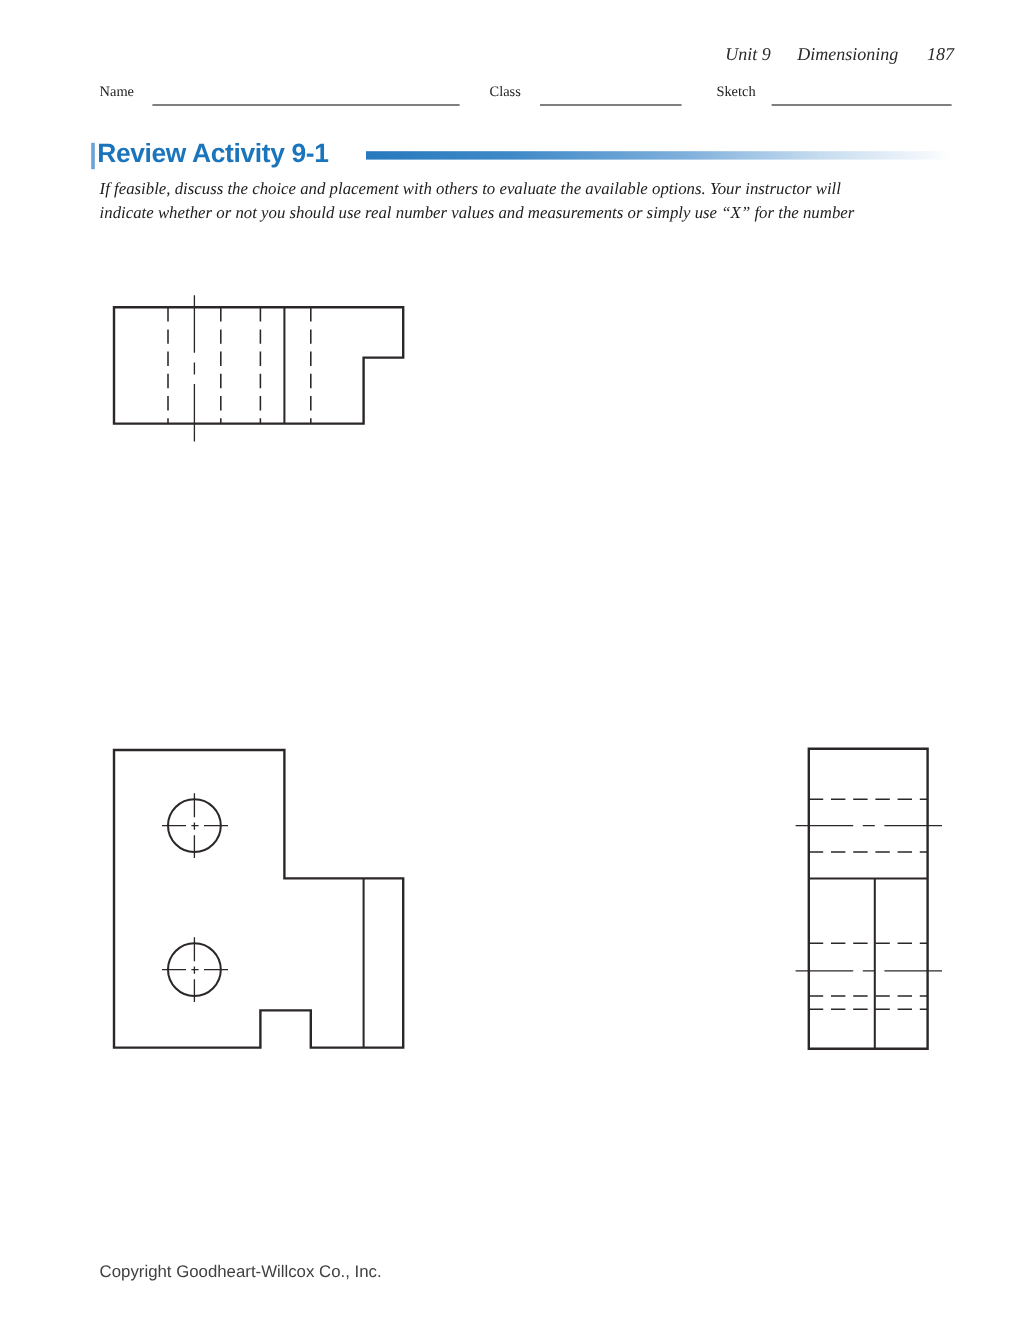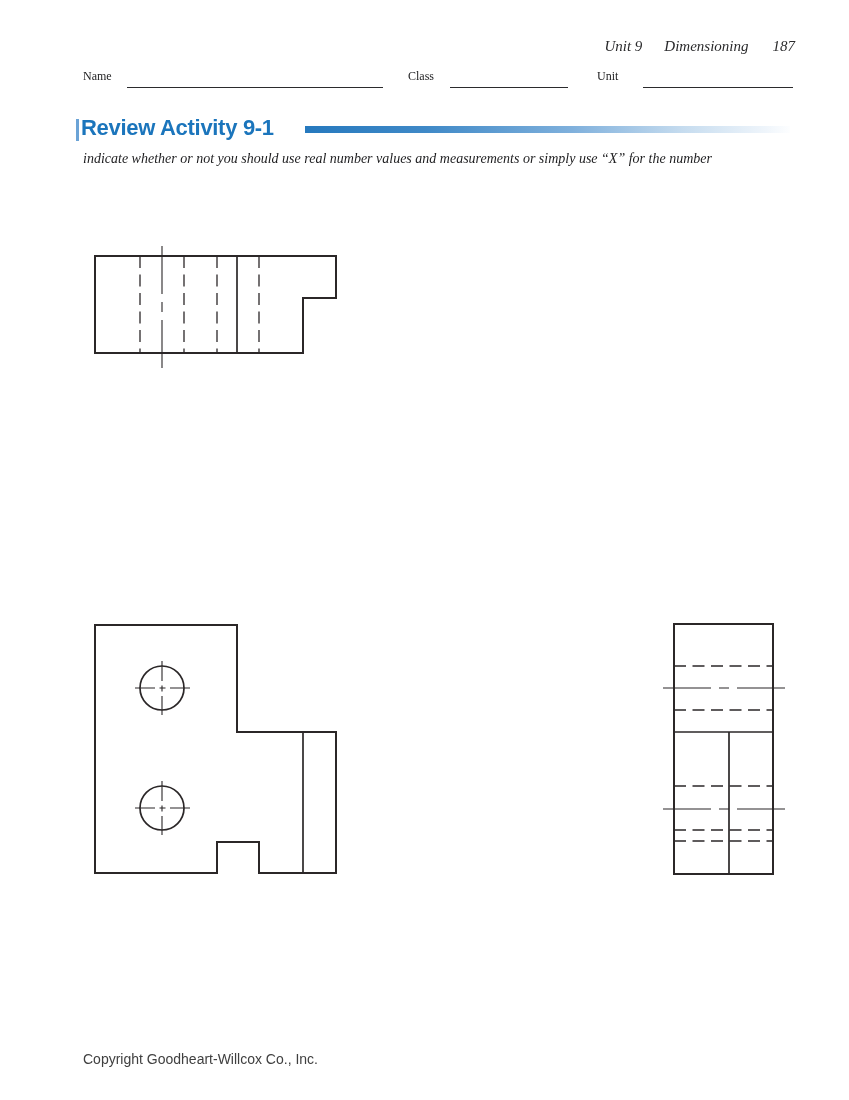--- a/index.html
+++ b/index.html
@@ -56,28 +56,29 @@
   <div class="header">
     <span class="unit">Unit 9</span><span class="chapter">Dimensioning</span><span class="pagenum">187</span>
   </div>
 
   <span class="form-label" style="left:83px;top:69px;">Name</span>
   <div class="form-line" style="left:127px;top:87px;width:256px;"></div>
 
   <span class="form-label" style="left:408px;top:69px;">Class</span>
   <div class="form-line" style="left:450px;top:87px;width:118px;"></div>
 
-  <span class="form-label" style="left:597px;top:69px;">Unit</span>
+  <span class="form-label" style="left:597px;top:69px;">Sketch</span>
   <div class="form-line" style="left:643px;top:87px;width:150px;"></div>
 
   <div class="title-tick"></div>
   <h1 class="activity-title">Review Activity 9-1</h1>
   <div class="title-bar"></div>
 
   <div class="instructions">
+    <div>If feasible, discuss the choice and placement with others to evaluate the available options. Your instructor will</div>
     <div>indicate whether or not you should use real number values and measurements or simply use “X” for the number</div>
   </div>
 
   <svg id="views-svg" class="views-svg" width="849" height="1100" viewBox="0 0 849 1100">
       <g>
         <polygon points="95,256 336,256 336,298 303,298 303,353 95,353" fill="none" stroke="#2b2728" stroke-width="2"></polygon>
         <line x1="237" y1="256" x2="237" y2="353" stroke="#2b2728" stroke-width="1.7"></line>
         <line x1="140" y1="256" x2="140" y2="353" stroke="#2b2728" stroke-width="1.3" stroke-dasharray="12 6.5"></line>
         <line x1="184" y1="256" x2="184" y2="353" stroke="#2b2728" stroke-width="1.3" stroke-dasharray="12 6.5"></line>
         <line x1="217" y1="256" x2="217" y2="353" stroke="#2b2728" stroke-width="1.3" stroke-dasharray="12 6.5"></line>

